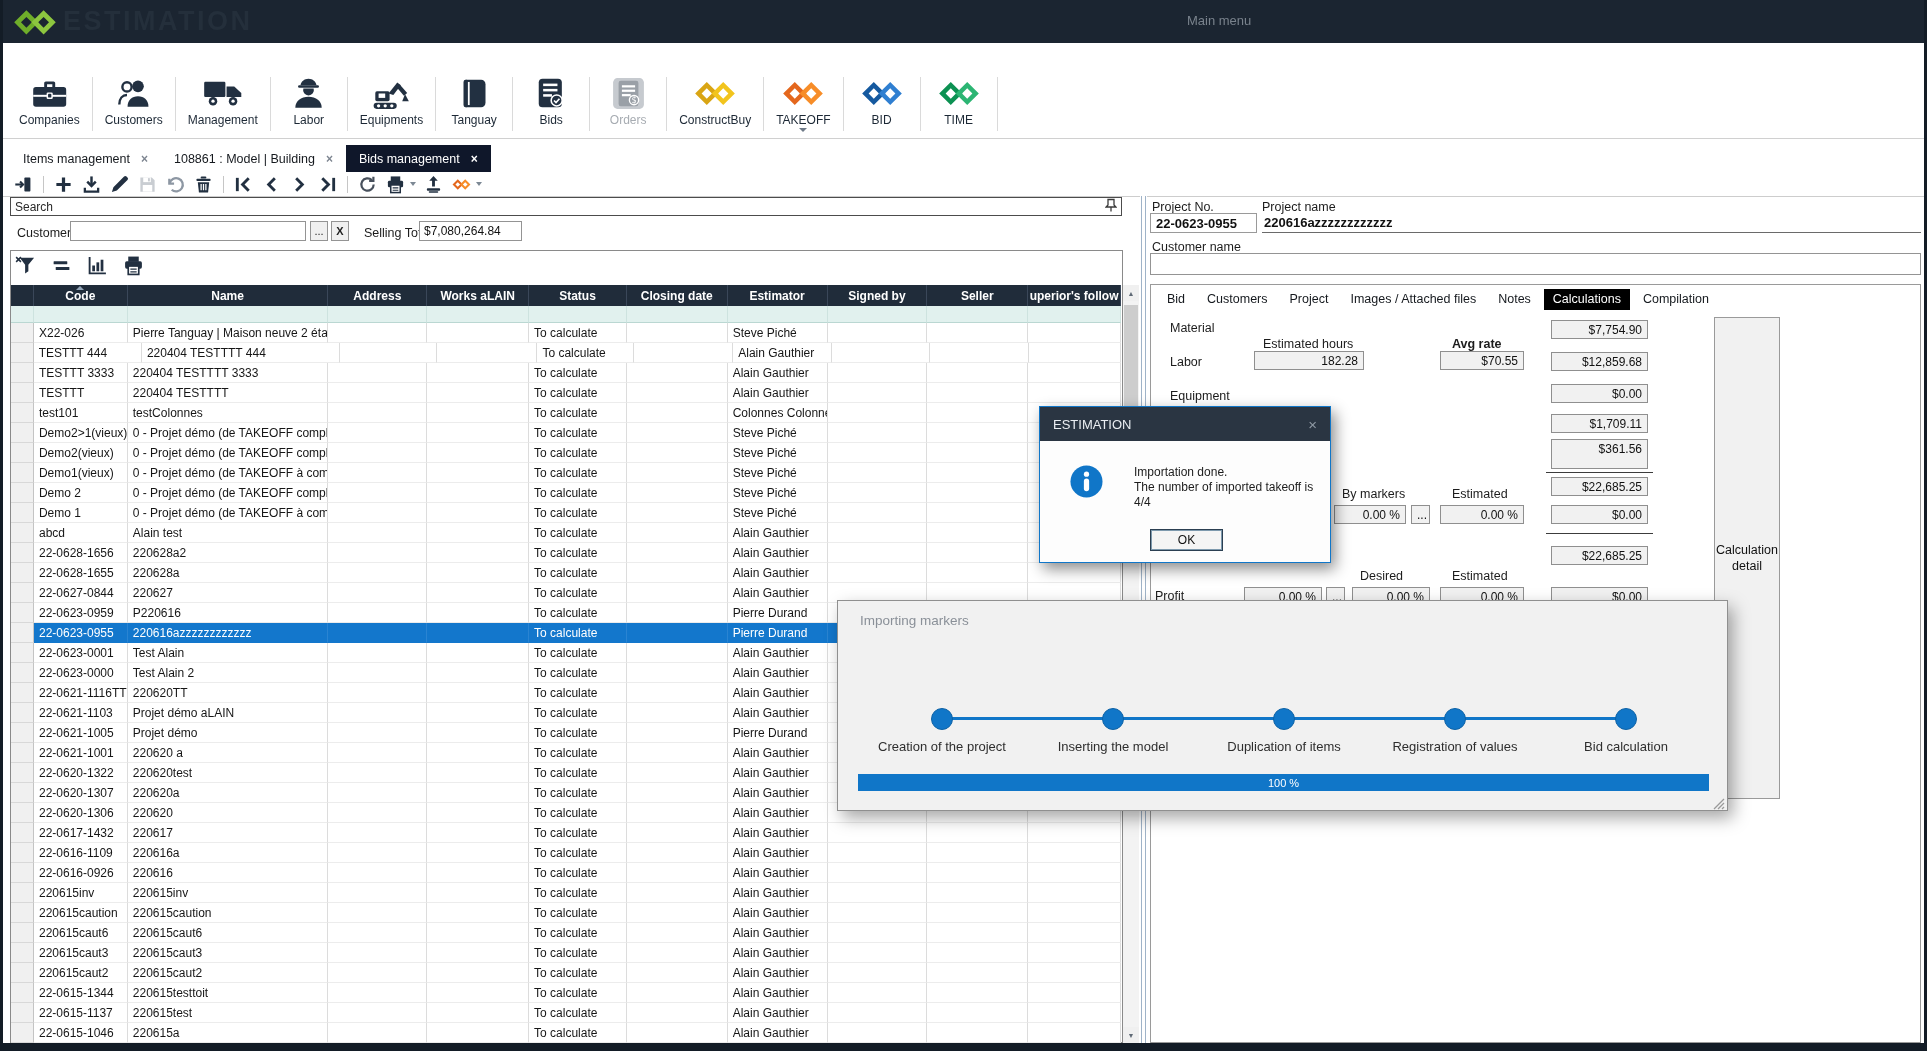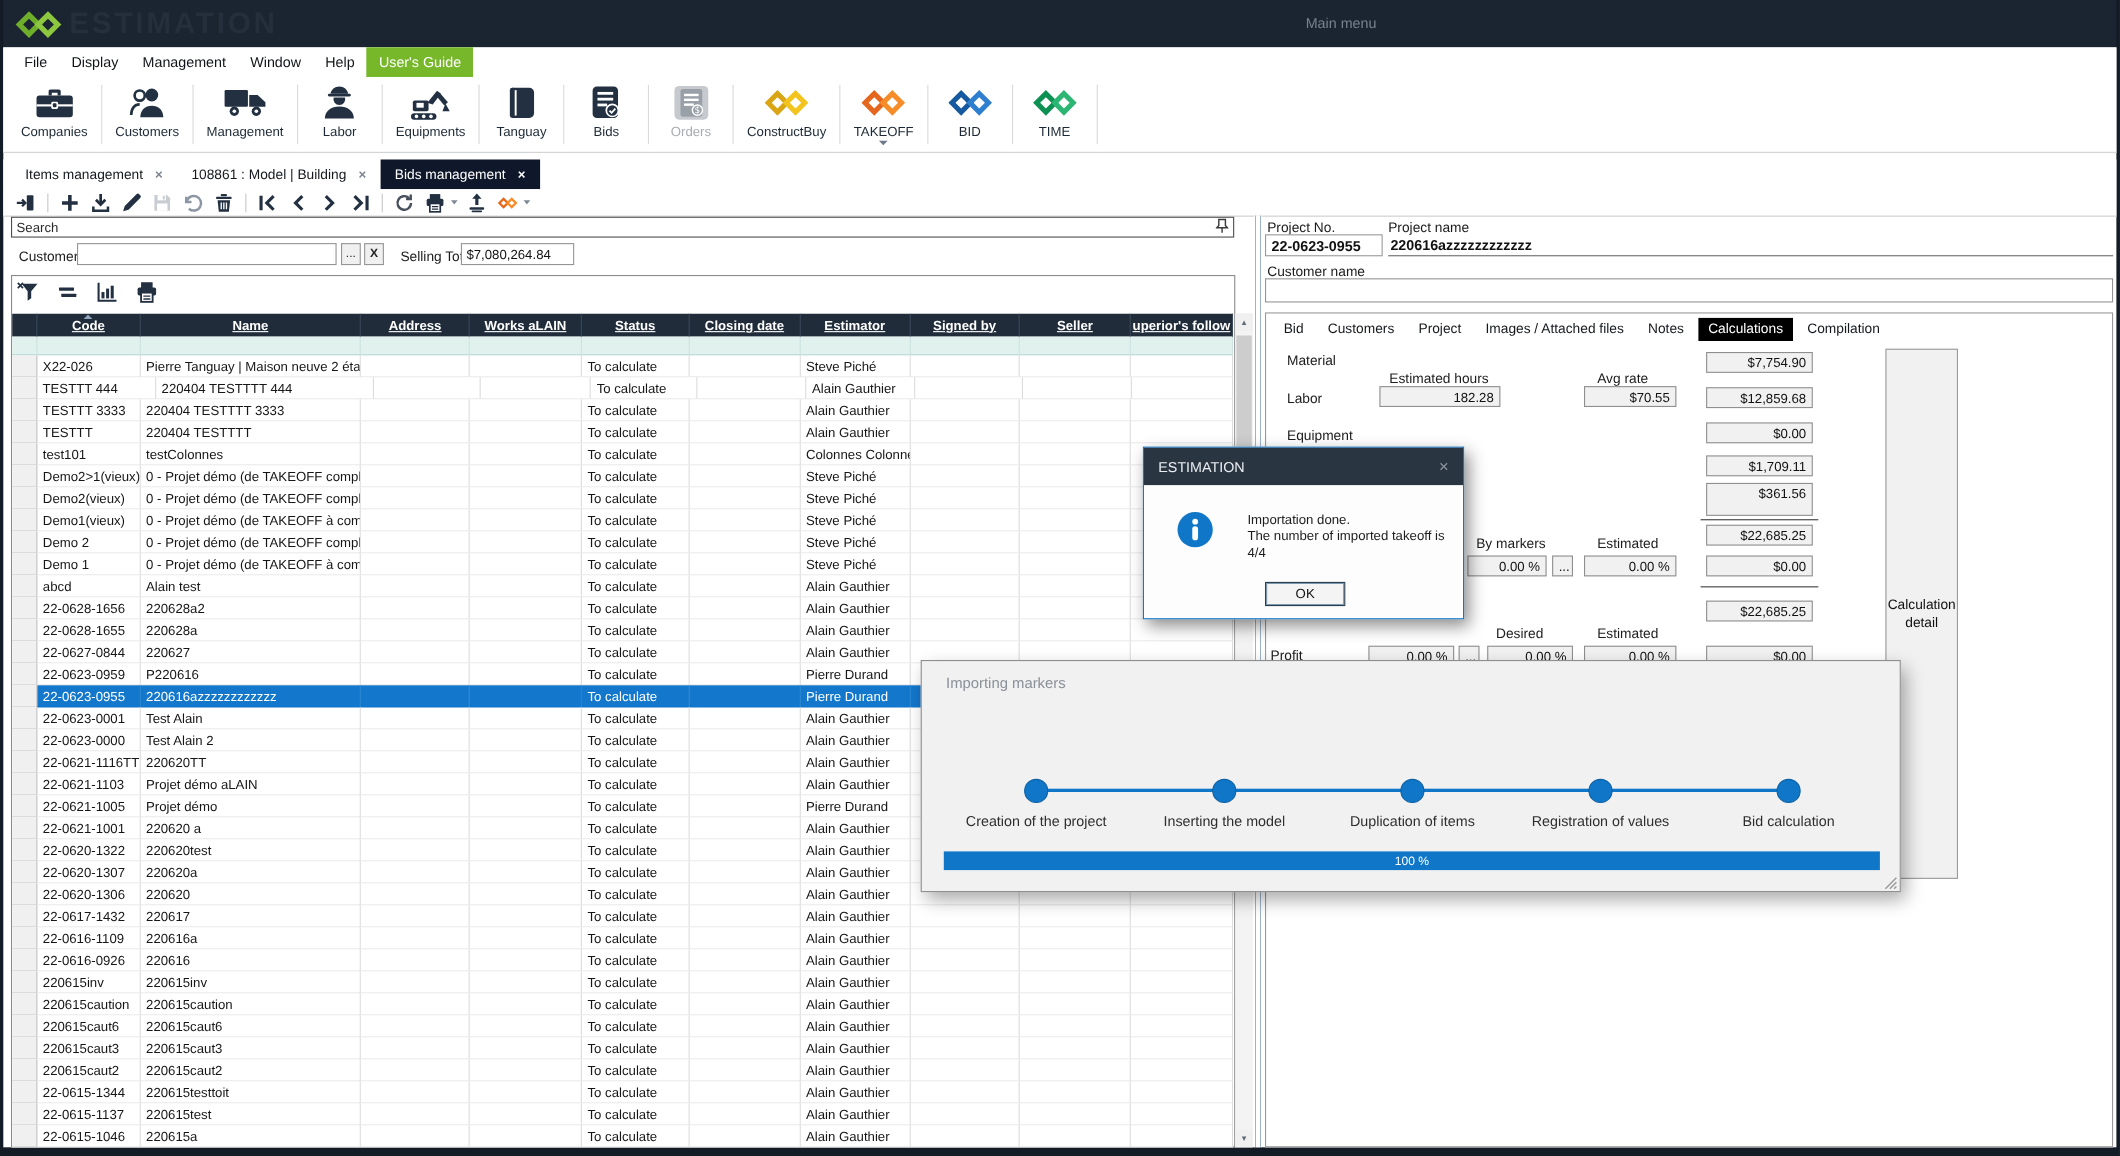--- a/index.html
+++ b/index.html
@@ -40,21 +40,21 @@
   .searchbox{left:10px;top:197px;width:1112px;height:19px;border:1px solid #4c4c4c;background:#fff;display:flex;align-items:center;justify-content:space-between;padding:0 4px;font-size:12px;color:#2a2a2a;box-sizing:border-box;}
   .lbl{position:absolute;font-size:12.5px;color:#1c1c1c;white-space:nowrap;}
   .inputbox{position:absolute;background:#fff;border:1px solid #949494;box-sizing:border-box;font-size:12px;color:#111;padding:2px 4px;}
   .minibtn{position:absolute;background:#f0f0f0;border:1px solid #949494;box-sizing:border-box;font-size:11px;color:#222;display:flex;align-items:center;justify-content:center;}
   
   .panelbox{left:10px;top:250px;width:1113px;height:793px;border:1px solid #8a8a8a;box-sizing:border-box;background:#fff;}
   .filtericons{left:15px;top:255px;display:flex;gap:15px;align-items:center;}
   .filtericons .ebtn svg{width:21px;height:21px;}
   .grid{left:11px;top:285px;width:1110px;height:758px;overflow:hidden;background:#fff;font-size:12px;}
   .g-header{display:flex;height:21px;background:#202c3a;color:#fff;font-weight:700;}
-  .g-hcell{display:flex;align-items:center;justify-content:center;border-right:1px solid #3a4759;box-sizing:border-box;overflow:hidden;white-space:nowrap;position:relative;text-decoration:underline;}
+  .g-hcell{display:flex;align-items:center;justify-content:center;border-right:1px solid #3a4759;box-sizing:border-box;overflow:hidden;white-space:nowrap;position:relative;}
   .g-sort{position:absolute;top:1px;left:50%;margin-left:-4px;width:0;height:0;border-left:4px solid transparent;border-right:4px solid transparent;border-bottom:4px solid #93a5b8;}
   .g-filter{display:flex;height:17px;background:#e1f1ee;}
   .g-fcell{border-right:1px solid #cde3df;border-bottom:1px solid #bad7d2;box-sizing:border-box;}
   .g-row{display:flex;height:20px;background:#fff;}
   .g-cell{border-right:1px solid #dcdcdc;border-bottom:1px solid #ececec;box-sizing:border-box;padding:3px 0 0 5px;white-space:nowrap;overflow:hidden;color:#161616;}
   .g-cell.selcol{background:#f0f0f0;border-right:1px solid #c4c4c4;border-bottom:1px solid #d8d8d8;padding:0;}
   .g-row.selected .g-cell:not(.selcol){background:#1377cc;color:#fff;border-right-color:#2a84d2;border-bottom-color:#1377cc;}
   
   .vscroll{left:1123px;top:285px;width:16px;height:758px;background:#f3f3f3;}
   .vs-arrow{position:absolute;left:0;width:16px;height:16px;display:flex;align-items:center;justify-content:center;color:#5f6a76;font-size:7px;background:#f0f0f0;}
@@ -94,28 +94,20 @@
 
   <div class="abs titlebar">
     <span class="abs logo-diamonds" id="logo-diamonds"><svg viewBox="0 0 46 30">
           <rect x="7.5" y="8.5" width="13" height="13" transform="rotate(45 14 15)" fill="none" stroke="#6fae2a" stroke-width="5"></rect>
           <rect x="25.5" y="8.5" width="13" height="13" transform="rotate(45 32 15)" fill="none" stroke="#8dc63f" stroke-width="5"></rect>
         </svg></span>
     <span class="abs logo-text">ESTIMATION</span>
     <span class="abs tb-caption">Main menu</span>
   </div>
 
-  <div class="abs menubar" id="menubar">
-      <div class="mitem">File</div>
-      <div class="mitem">Display</div>
-      <div class="mitem">Management</div>
-      <div class="mitem">Window</div>
-      <div class="mitem">Help</div>
-      <div class="mitem mgreen">User's Guide</div>
-    </div>
 
   <div class="abs toolbar" id="main-toolbar">
       <div class="tbtn">
         <span class="ticon">
           <svg viewBox="0 0 34 30">
             <g fill="#223041">
               <path d="M12 9V5.5C12 4.7 12.7 4 13.5 4h7c.8 0 1.5.7 1.5 1.5V9h-2.6V6.6h-4.8V9z"></path>
               <rect x="2" y="9" width="30" height="18" rx="2.5"></rect>
             </g>
             <rect x="2" y="16.2" width="30" height="1.8" fill="#fff"></rect>
@@ -955,21 +947,21 @@
       <div class="rtab">Customers</div>
       <div class="rtab">Project</div>
       <div class="rtab">Images / Attached files</div>
       <div class="rtab">Notes</div>
       <div class="rtab active">Calculations</div>
       <div class="rtab">Compilation</div>
     </div>
 
   <span class="lbl" style="left:1170px;top:321px;">Material</span>
   <span class="lbl" style="left:1263px;top:337px;">Estimated hours</span>
-  <span class="lbl" style="left:1452px;top:337px;">Avg rate</span>
+  <span class="lbl" style="left:1452px;top:337px;font-weight:bold;">Avg rate</span>
   <span class="lbl" style="left:1170px;top:355px;">Labor</span>
   <span class="lbl" style="left:1170px;top:389px;">Equipment</span>
   <span class="lbl" style="left:1342px;top:487px;">By markers</span>
   <span class="lbl" style="left:1452px;top:487px;">Estimated</span>
   <span class="lbl" style="left:1360px;top:569px;">Desired</span>
   <span class="lbl" style="left:1452px;top:569px;">Estimated</span>
   <span class="lbl" style="left:1155px;top:589px;">Profit</span>
 
   <div class="fbox" style="left:1254px;top:351px;width:110px;height:19px;">182.28</div>
   <div class="fbox" style="left:1440px;top:351px;width:84px;height:19px;">$70.55</div>

